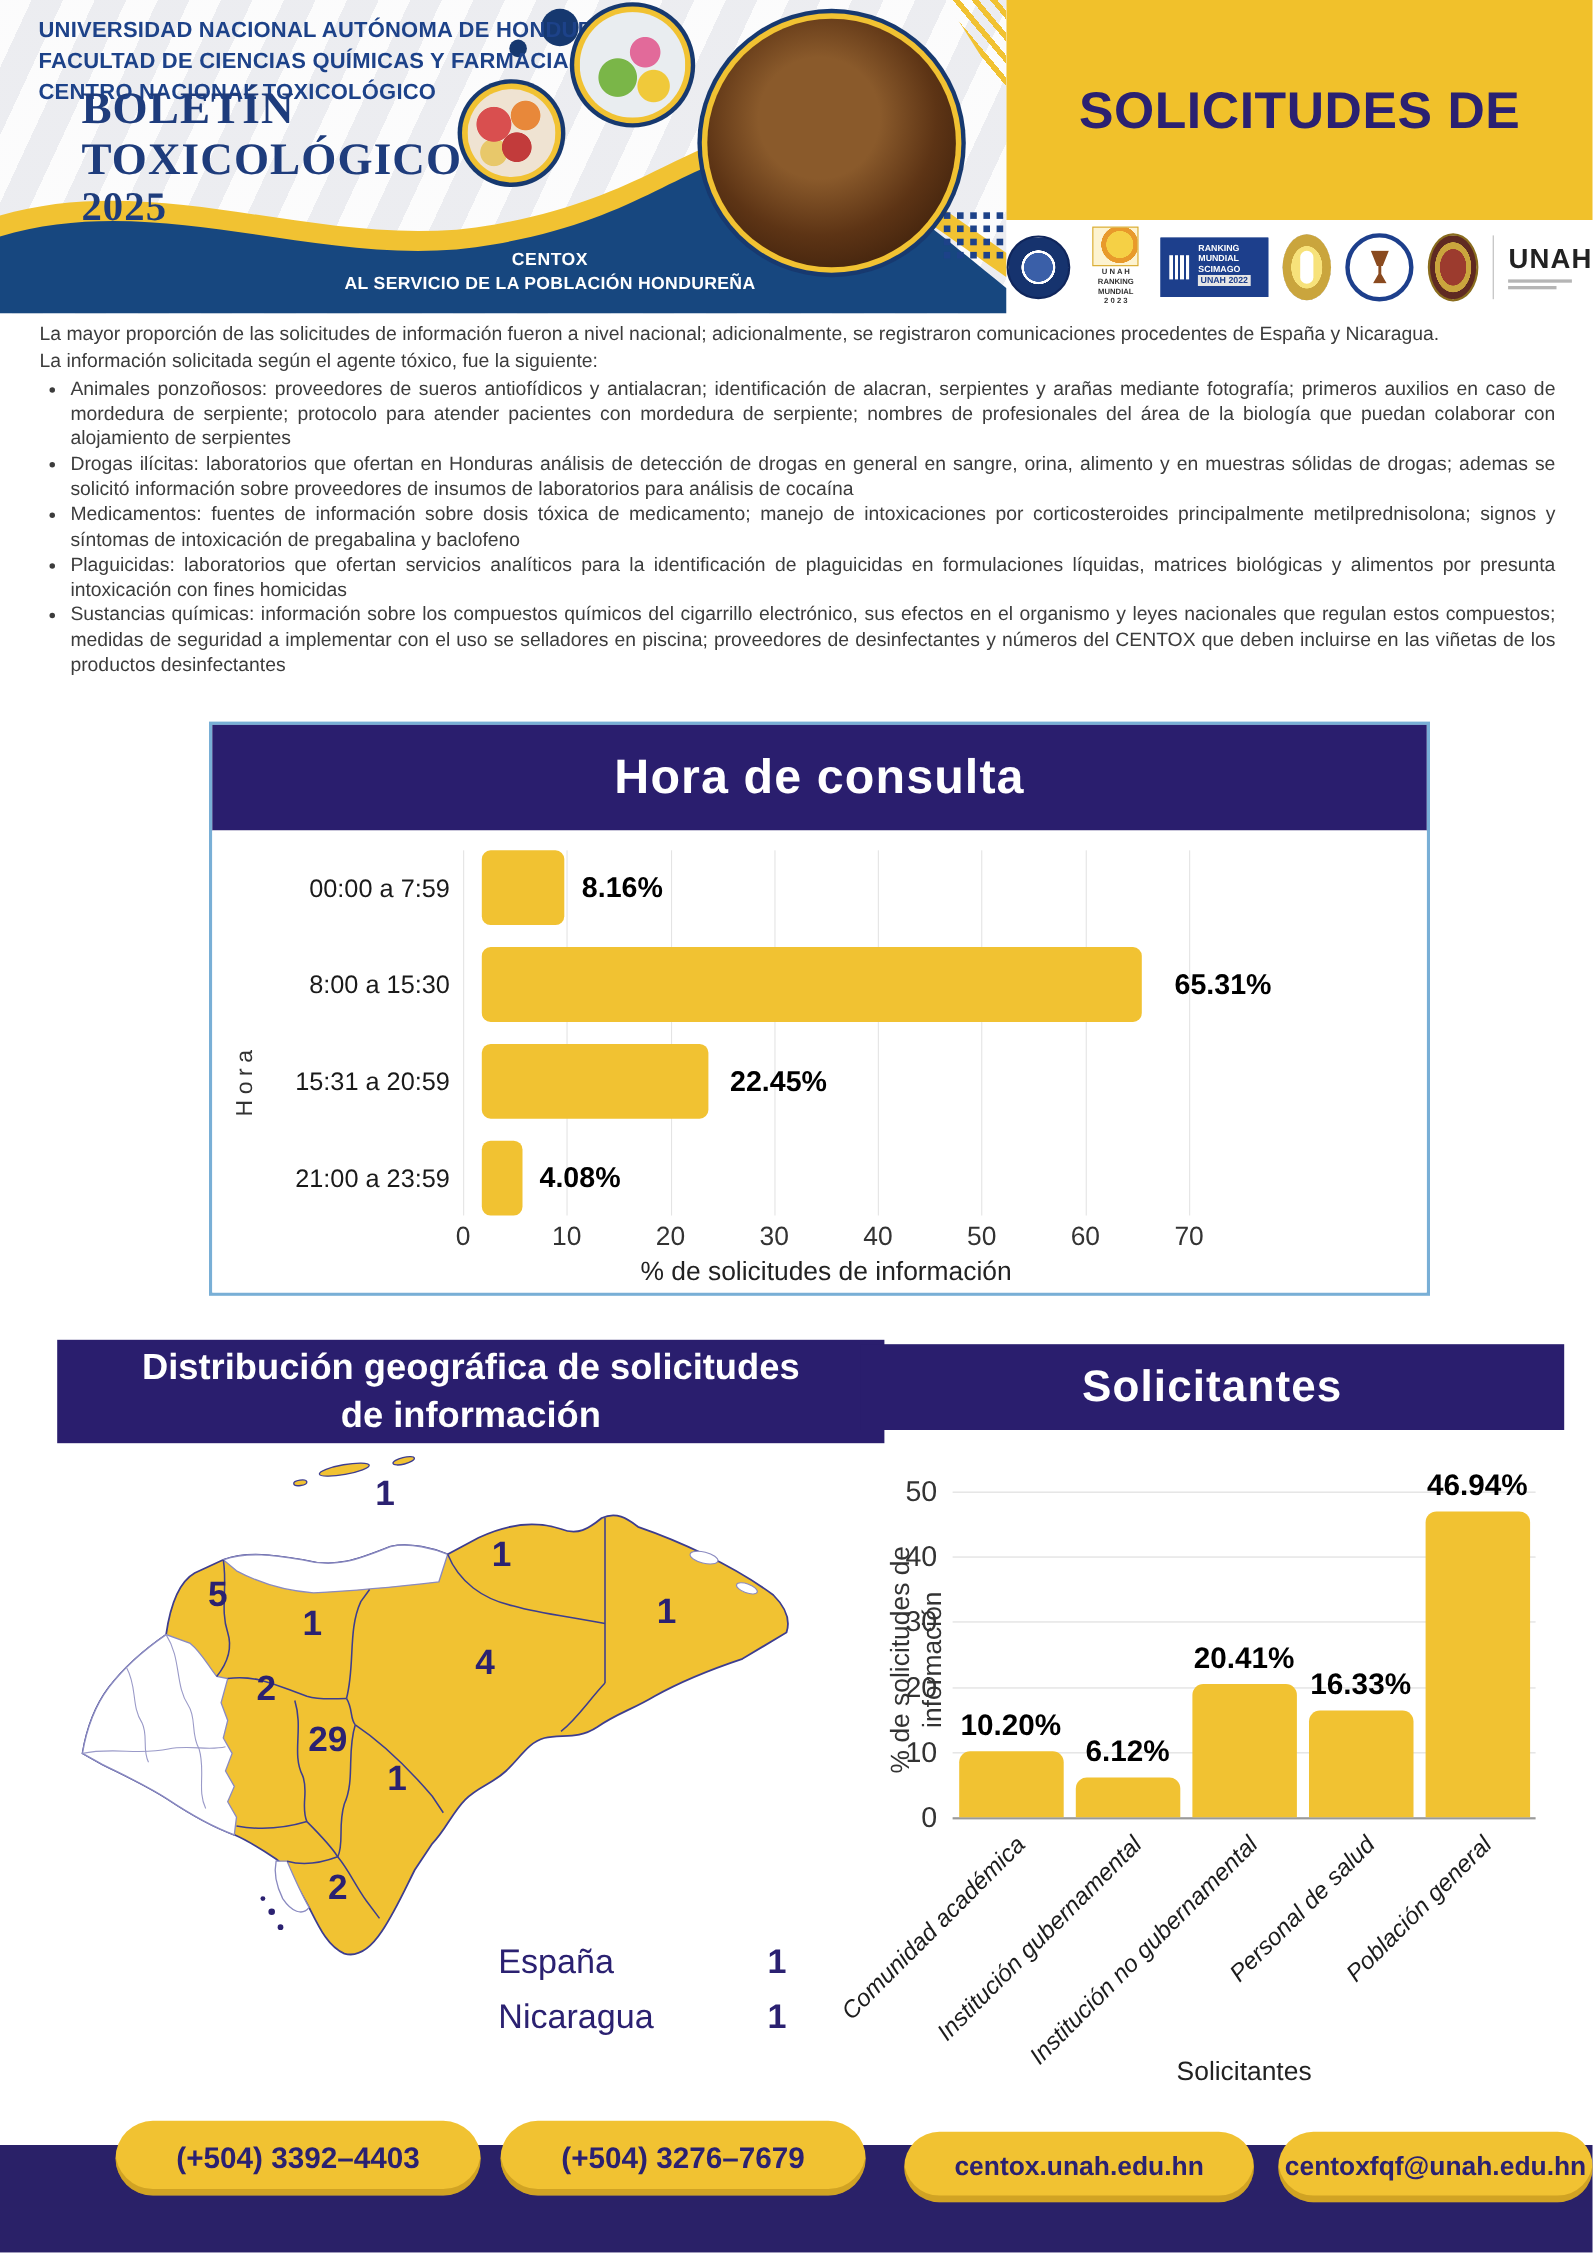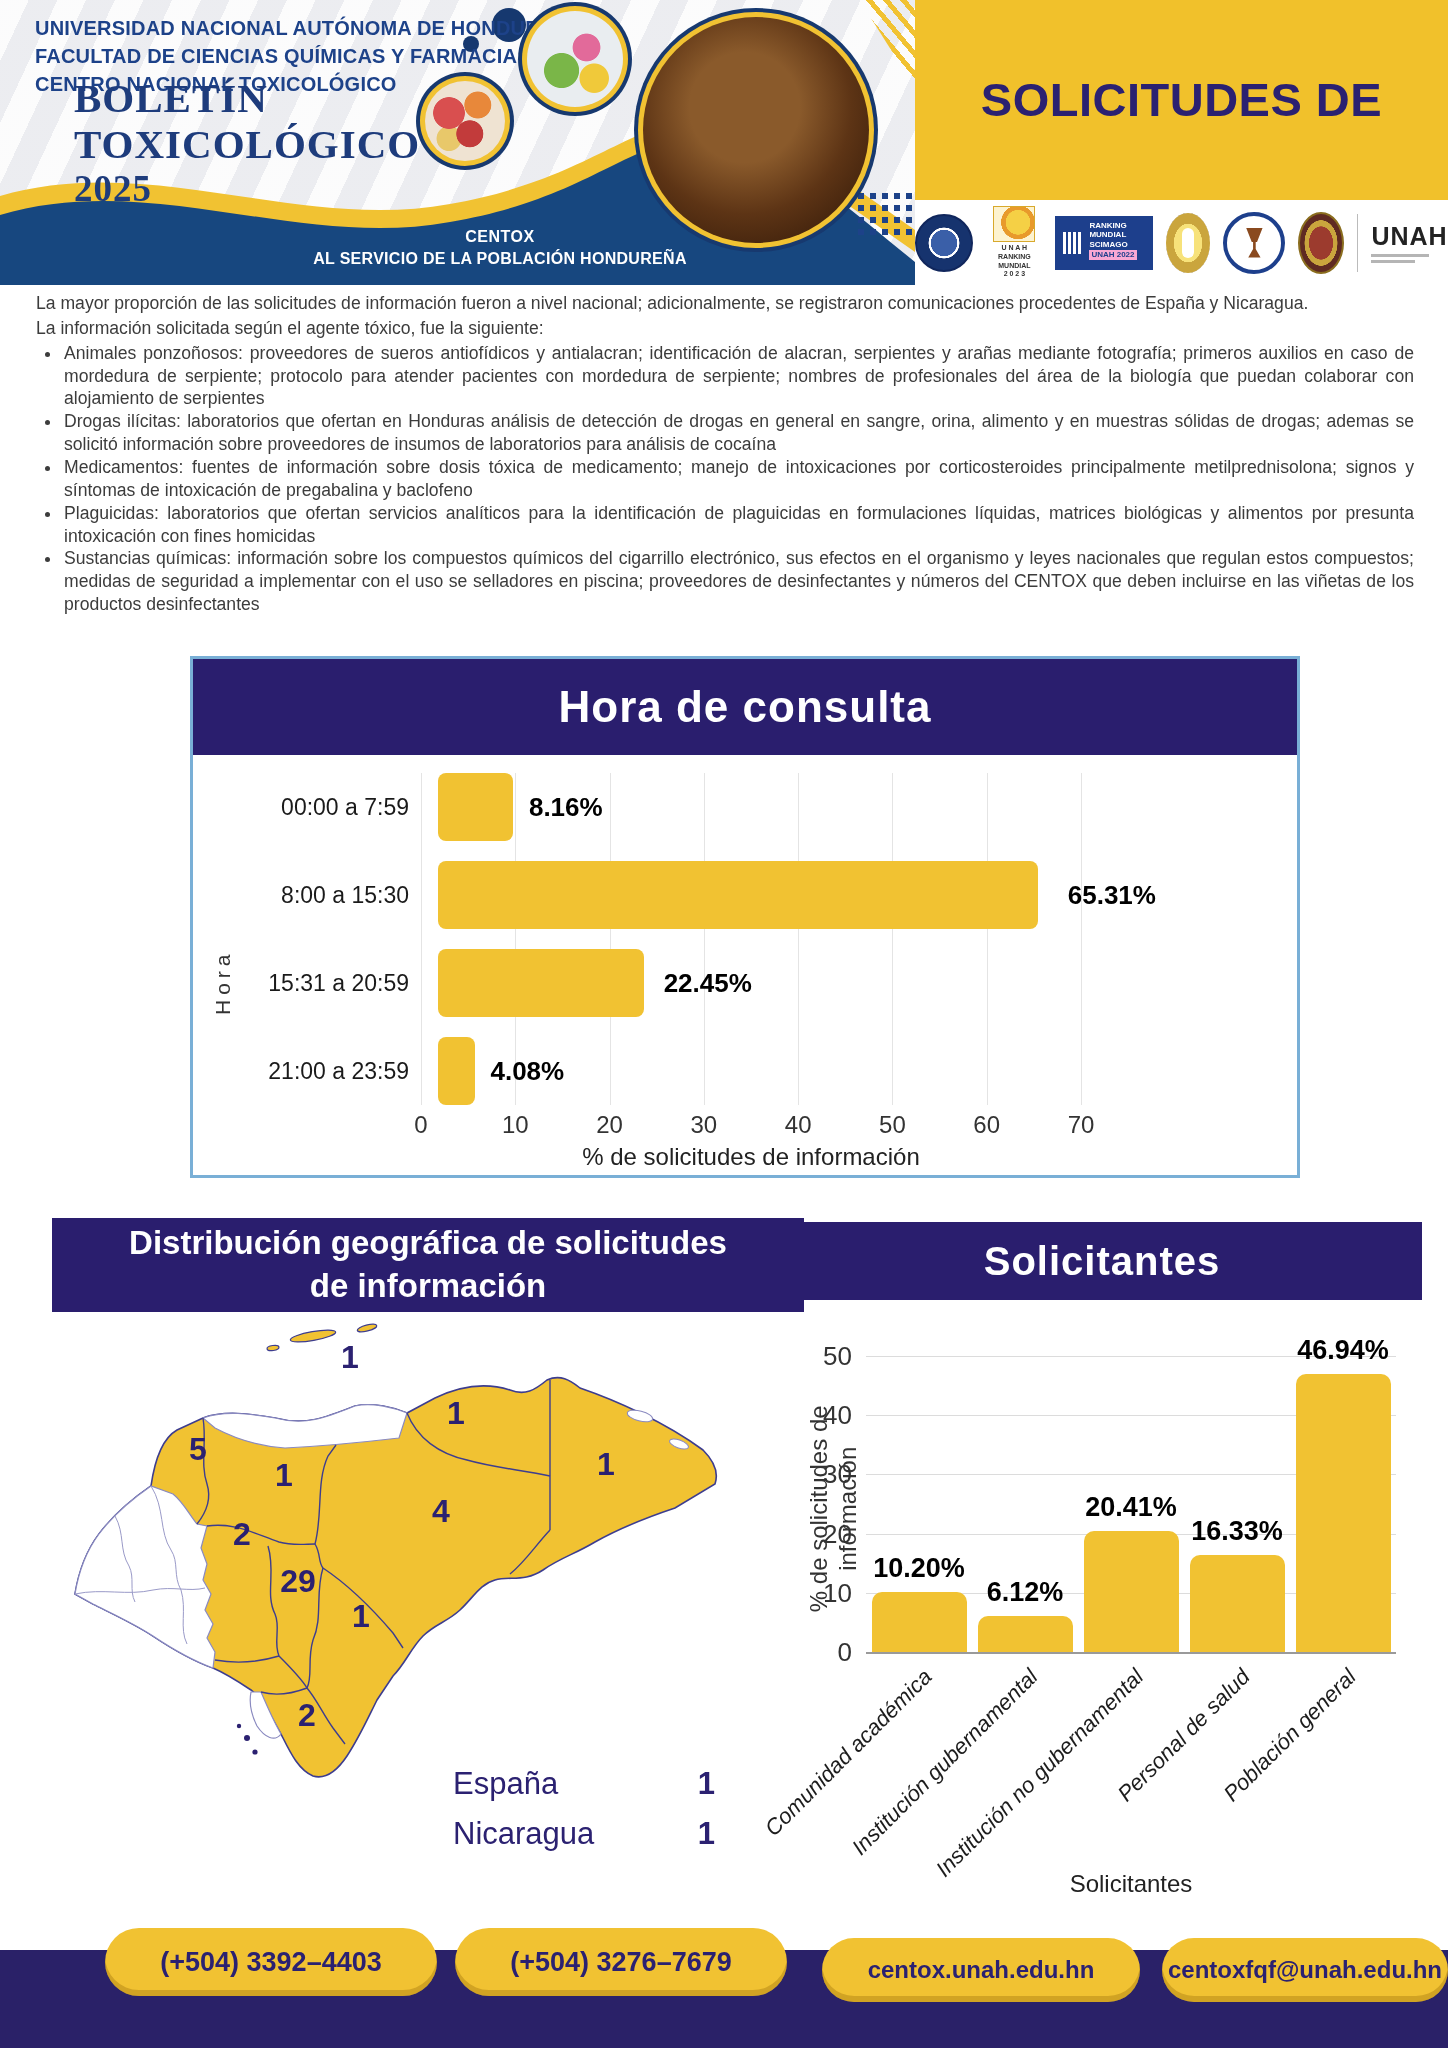--- a/index.html
+++ b/index.html
@@ -60,21 +60,21 @@
   .lg-qs{width:56px;text-align:center;}
   .lg-qs .sun{width:40px;height:34px;margin:0 auto;background:
     radial-gradient(circle at 60% 45%,#f5d045 0 40%,#e89a2b 41% 55%,transparent 56%),#fdf3d0;
     border:1px solid #d8a92c;}
   .lg-qs .txt{font-size:7px;font-weight:bold;color:#333;line-height:1.25;margin-top:2px;}
   .lg-scimago{width:94px;height:50px;border:2px solid #1d3f8c;display:flex;background:#1d3f8c;}
   .lg-scimago .bld{width:30px;background:#1d3f8c;display:flex;align-items:center;justify-content:center;}
   .lg-scimago .bld i{display:block;width:18px;height:22px;background:
      linear-gradient(90deg,#fff 0 3px,transparent 3px 5px,#fff 5px 8px,transparent 8px 10px,#fff 10px 13px,transparent 13px 15px,#fff 15px 18px);}
   .lg-scimago .stx{flex:1;color:#fff;font-size:8px;font-weight:bold;line-height:1.2;padding:3px 2px;}
-  .lg-scimago .yr{background:#f9a8d4;color:#1d3f8c;display:inline-block;padding:0 2px;margin-top:1px;}
+  .lg-scimago .yr{background:#e5e5e5;color:#1d3f8c;display:inline-block;padding:0 2px;margin-top:1px;}
   .lg-gold{width:44px;height:60px;border-radius:50%;position:relative;
     background:radial-gradient(ellipse,#f7e27a 0 45%,#caa53d 46% 70%,#8a6d1e 71%);}
   .lg-gold i{position:absolute;left:50%;top:50%;transform:translate(-50%,-50%);
     width:12px;height:30px;border-radius:8px;background:#ffffff;}
   .lg-cup{width:54px;height:54px;border-radius:50%;background:#fff;border:4px solid #1d3f8c;
     display:flex;align-items:center;justify-content:center;}
   .lg-cup i{display:block;width:22px;height:30px;background:#8a4a1f;
     clip-path:polygon(12% 0,88% 0,62% 48%,56% 48%,56% 72%,78% 100%,22% 100%,44% 72%,44% 48%,38% 48%);}
   .lg-oval{width:42px;height:58px;border-radius:50%;
     background:radial-gradient(ellipse,#9c3b2e 0 40%,#caa53d 41% 55%,#5f2a22 56% 100%);border:2px solid #8a6d1e;}

